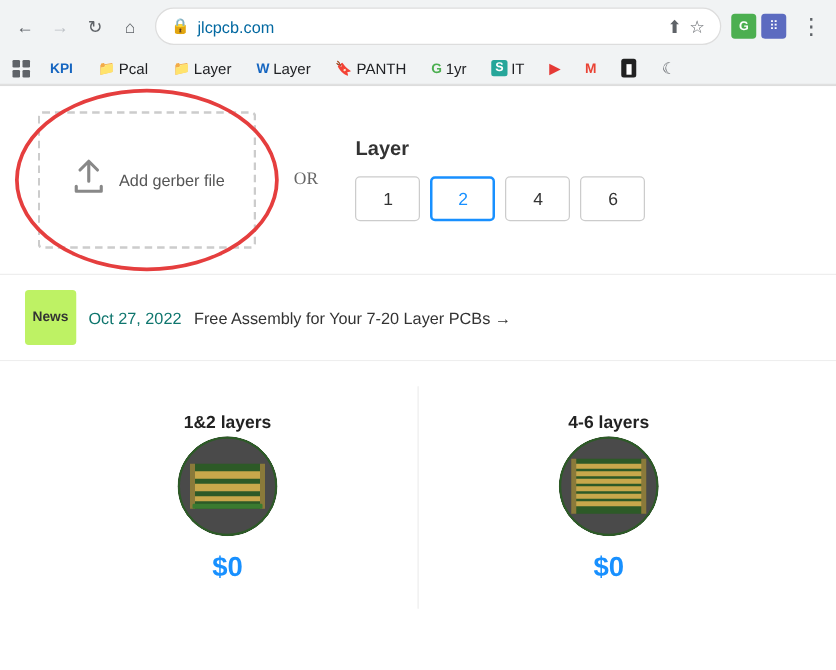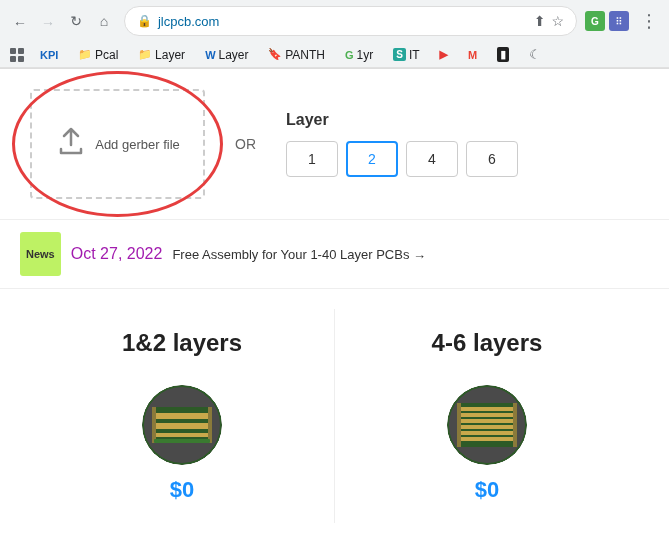--- a/index.html
+++ b/index.html
@@ -158,20 +158,21 @@
     }
     .upload-text {
       font-size: 13px;
       color: #555;
     }
 
     .or-divider {
       font-size: 14px;
       color: #666;
       font-weight: 500;
+      font-family: Liberation Serif, serif;
     }
 
     
     .layers-section {
       display: flex;
       flex-direction: column;
       gap: 12px;
     }
     .layers-title {
       font-size: 16px;
@@ -212,22 +213,22 @@
     }
     .news-badge {
       background: #bef264;
       color: #333;
       font-size: 11px;
       font-weight: 600;
       padding: 16px 6px;
       border-radius: 3px;
     }
     .news-date {
-      font-size: 16px;
-      color: #a21caf;
+      font-size: 13px;
+      color: #0f766e;
     }
     .news-text {
       font-size: 13px;
       color: #333;
     }
 
     
     .products-section {
       display: flex;
       background: white;
@@ -237,24 +238,24 @@
     .product-card {
       flex: 1;
       display: flex;
       flex-direction: column;
       align-items: center;
       padding: 20px;
       border-right: 1px solid #eee;
     }
     .product-card:last-child { border-right: none; }
     .product-title {
-      font-size: 24px;
+      font-size: 14px;
       font-weight: 700;
       color: #222;
-      margin-bottom: 28px;
+      margin-bottom: 4px;
     }
     .pcb-icon {
       width: 80px;
       height: 80px;
       border-radius: 50%;
       display: flex;
       align-items: center;
       justify-content: center;
       overflow: hidden;
       margin-bottom: 12px;
@@ -367,21 +368,21 @@
         <button class="layer-btn active">2</button>
         <button class="layer-btn">4</button>
         <button class="layer-btn">6</button>
       </div>
     </div>
   </div>
 
   <div class="news-bar">
     <span class="news-badge">News</span>
     <span class="news-date">Oct 27, 2022</span>
-    <span class="news-text">Free Assembly for Your 1-40 Layer PCBs →</span>
+    <span class="news-text">Free Assembly for Your 7-20 Layer PCBs →</span>
   </div>
 
   <div class="products-section">
 
     <div class="product-card">
       <span class="product-title">1&amp;2 layers</span>
       <div class="pcb-icon">
         <svg width="80" height="80" viewBox="0 0 80 80" class="pcb-svg">
           <circle cx="40" cy="40" r="40" fill="#4a4a4a"></circle>
 

